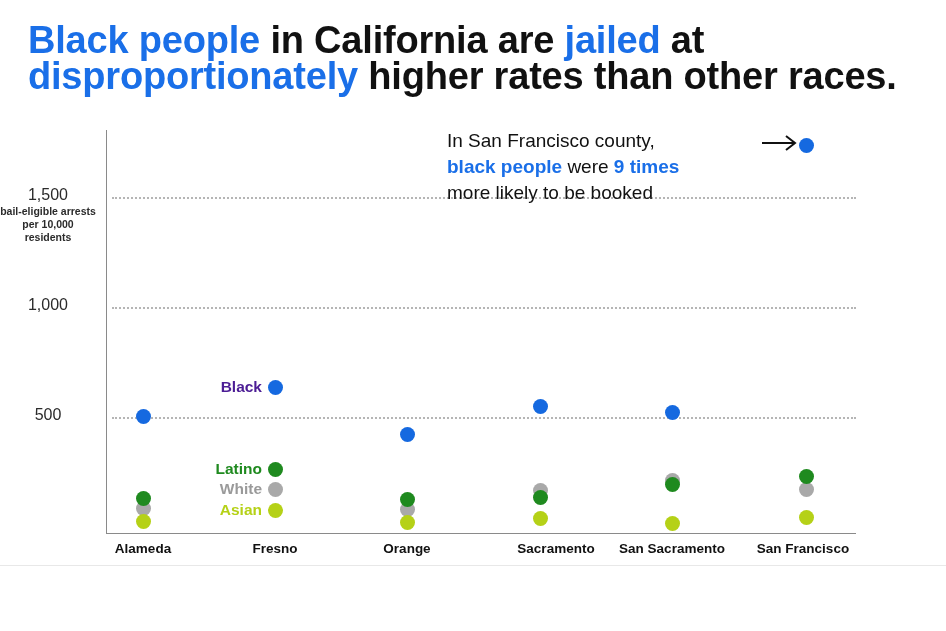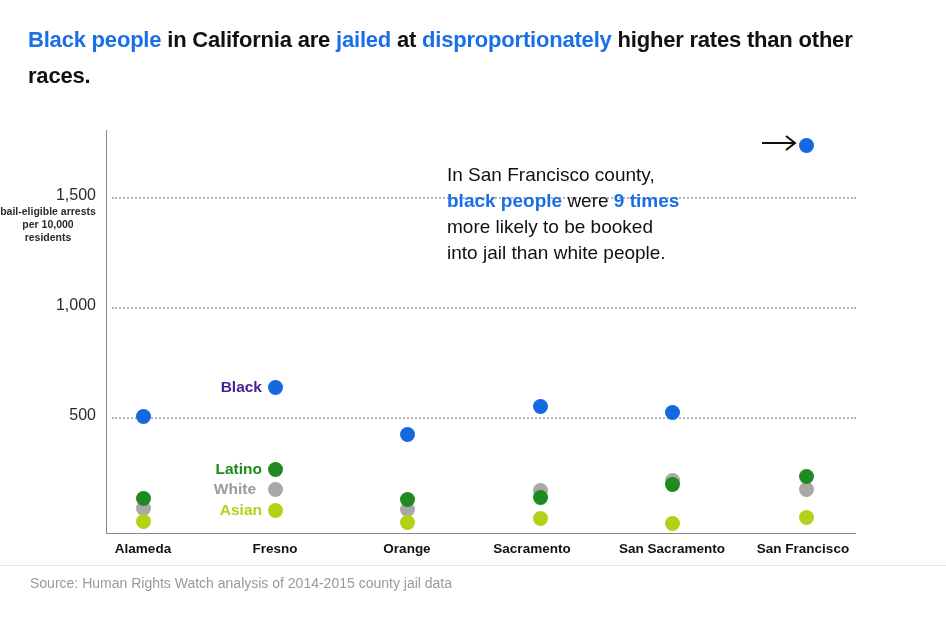--- a/index.html
+++ b/index.html
@@ -6,35 +6,35 @@
   body{
     width:946px;height:631px;background:#ffffff;
     font-family:"Liberation Sans", sans-serif;
     color:#111111;overflow:hidden;position:relative;
   }
   .chart-root{position:absolute;left:0;top:0;width:946px;height:631px;}
 
   
   .headline{
     position:absolute;left:28px;top:22px;width:890px;
-    font-size:22px;line-height:36px;font-weight:700;
+    font-size:38px;line-height:36px;font-weight:700;
     letter-spacing:-0.2px;color:#111111;
   }
   .hl-blue{color:#1a6fe8;}
   .axis-y{position:absolute;left:106px;top:130px;width:1px;height:403px;background:#8a8a8a;}
   .axis-x{position:absolute;left:106px;top:533px;width:750px;height:1px;background:#8a8a8a;}
 
   .gridline{
     position:absolute;left:112px;width:744px;height:0;
     border-top:2px dotted #b5b5b5;
   }
 
   
   .ytick{
-    position:absolute;right:0;text-align:right;
+    position:absolute;right:0;text-align:center;
     font-size:16px;color:#2b2b2b;white-space:nowrap;
   }
   .ylab-wrap{position:absolute;left:0px;top:0px;width:96px;}
   .yunit{
     position:absolute;left:0;top:205px;width:96px;text-align:center;
     font-size:10.5px;line-height:13px;color:#2b2b2b;font-weight:600;
   }
 
   
   .dot{
@@ -58,21 +58,21 @@
 
   
   .xtick{
     position:absolute;top:541px;font-size:13.5px;font-weight:700;
     color:#111111;text-align:center;white-space:nowrap;transform:translateX(-50%);
   }
 
   
   .annot{
     position:absolute;left:447px;top:128px;width:340px;
-    font-size:19px;line-height:26px;color:#111111;margin-top:34px;
+    font-size:19px;line-height:26px;color:#111111;
   }
   .annot b{color:#1a6fe8;font-weight:700;}
   .arrow-wrap{position:absolute;left:760px;top:131px;width:46px;height:24px;}
 
   
   .source{
     position:absolute;left:30px;top:575px;
     font-size:14px;color:#9a9a9a;white-space:nowrap;
   }
   .rule{position:absolute;left:0;top:565px;width:946px;height:1px;background:#e8e8e8;}
@@ -125,40 +125,38 @@
   <div class="dot latino-series" style="left:672px;top:484px;"></div>
   <div class="dot asian-series" style="left:672px;top:523px;"></div>
 
   <div class="dot black-series" style="left:806px;top:145px;"></div>
   <div class="dot latino-series" style="left:806px;top:476px;"></div>
   <div class="dot white-series" style="left:806px;top:489px;"></div>
   <div class="dot asian-series" style="left:806px;top:517px;"></div>
 
   <div class="serieslabel sl-black" style="left:160px;top:387px;width:102px;">Black</div>
   <div class="serieslabel sl-latino" style="left:160px;top:469px;width:102px;">Latino</div>
-  <div class="serieslabel sl-white" style="left:154px;top:489px;width:102px;">White</div>
+  <div class="serieslabel sl-white" style="left:160px;top:489px;width:102px;">White</div>
   <div class="serieslabel sl-asian" style="left:160px;top:510px;width:102px;">Asian</div>
 
   <div class="xtick" style="left:143px;">Alameda</div>
   <div class="xtick" style="left:275px;">Fresno</div>
   <div class="xtick" style="left:407px;">Orange</div>
-  <div class="xtick" style="left:532px;">Sacramento</div>
+  <div class="xtick" style="left:556px;">Sacramento</div>
   <div class="xtick" style="left:672px;">San Sacramento</div>
   <div class="xtick" style="left:803px;">San Francisco</div>
 
   <div class="annot">
     <div><span>In San Francisco county,</span></div>
     <div><b>black people</b><span> were </span><b>9 times</b></div>
     <div>more likely to be booked</div>
-    <div>into jail than white people.</div>
   </div>
 
   <div class="arrow-wrap">
     <svg width="46" height="24" viewBox="0 0 46 24" aria-hidden="true">
       <line x1="2" y1="12" x2="34" y2="12" stroke="#111111" stroke-width="2"></line>
       <polyline points="26,5 35,12 26,19" fill="none" stroke="#111111" stroke-width="2"></polyline>
     </svg>
   </div>
 
   <div class="rule"></div>
-  <div class="source">Source: Human Rights Watch analysis of 2014-2015 county jail data</div>
 
 </div>
 
 </body></html>

